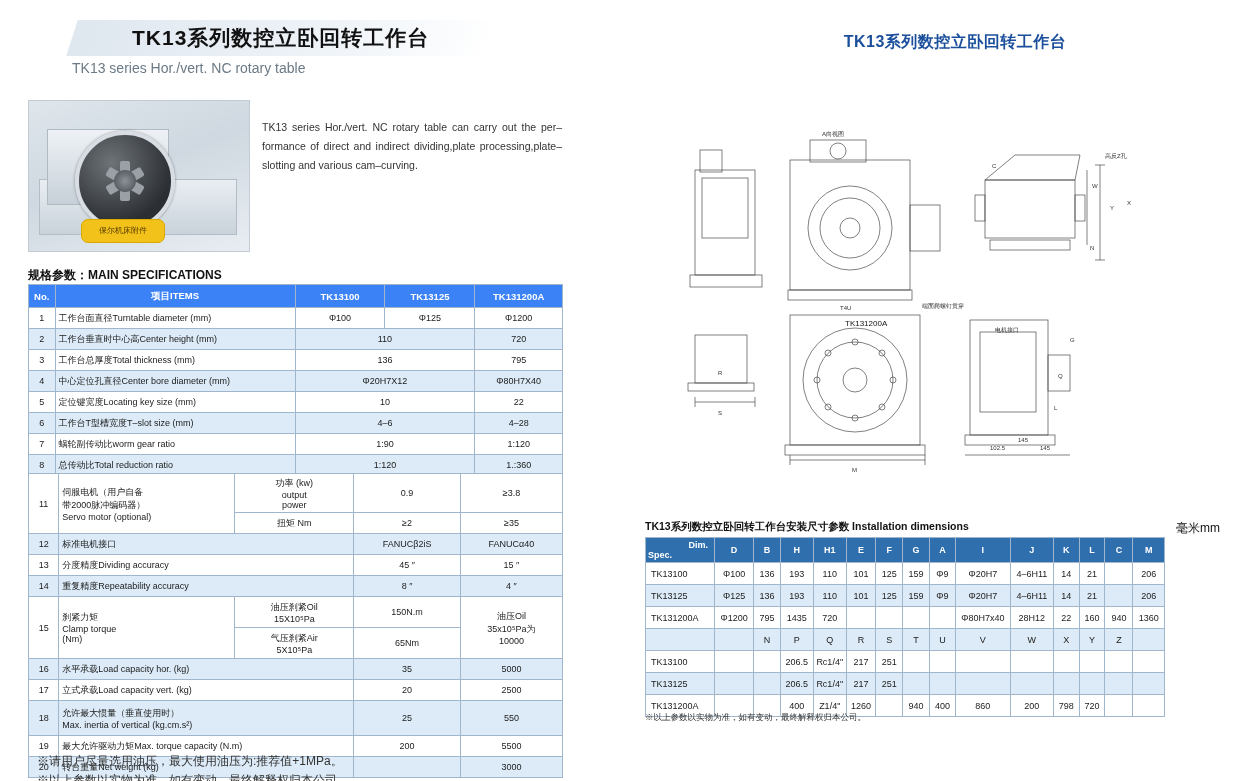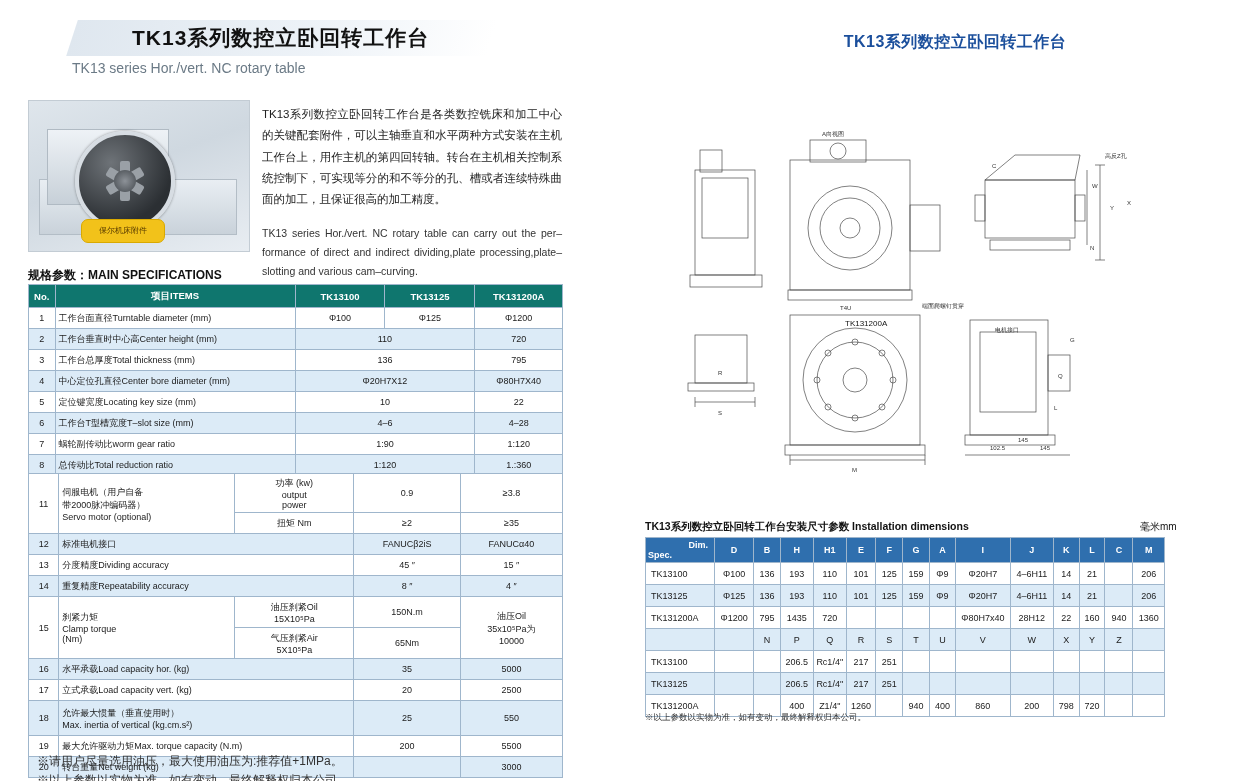--- a/index.html
+++ b/index.html
@@ -84,40 +84,40 @@
     font-size:9px;
   }
   .spec td,.spec th{
     border:1px solid #9fb6cc;
     padding:2px 3px;
     text-align:center;
     vertical-align:middle;
     height:16px;
   }
   .spec thead th{
-    background:#0f766e;color:#fff;font-weight:bold;height:18px;font-size:9.5px;
+    background:#3b82f6;color:#fff;font-weight:bold;height:18px;font-size:9.5px;
   }
   .spec td.item{text-align:left;}
   .spec tr.alt td{background:#ddecf7;}
   .spec tr td{background:#ffffff;}
   .spec tr.alt td{background:#dcebf7;}
   .notes{
     position:absolute;left:37px;top:752px;font-size:12px;line-height:1.55;color:#333;
   }
 
   
   .drawing{
     position:absolute;left:640px;top:110px;width:585px;height:400px;
   }
   .drawing svg{display:block;}
   .dwg-caption{
     position:absolute;left:645px;top:520px;font-size:10.5px;color:#111;font-weight:bold;
   }
   .dwg-unit{
-    position:absolute;left:1140px;top:520px;font-size:10px;color:#111;}
+    position:absolute;left:1176px;top:520px;font-size:12px;color:#111;}
   
   .dim{
     position:absolute;left:645px;top:537px;width:520px;font-size:9px;
   }
   .dim td,.dim th{
     border:1px solid #9fb6cc;padding:2px 2px;text-align:center;height:17px;
   }
   .dim thead th{background:#2f6fae;color:#fff;font-weight:bold;}
   .dim tbody tr.alt td{background:#dcebf7;}
   .dim tbody tr td{background:#fff;}
@@ -147,21 +147,20 @@
   <div class="faceplate">
     <div class="jaw"></div>
     <div class="jaw j2"></div>
     <div class="jaw j3"></div>
     <div class="hub"></div>
   </div>
   <div class="badge">保尔机床附件</div>
 </div>
 
 <div class="intro">
-  <div>TK13系列数控立卧回转工作台是各类数控铣床和加工中心的关键配套附件，可以主轴垂直和水平两种方式安装在主机工作台上，用作主机的第四回转轴。转台在主机相关控制系统控制下，可实现等分的和不等分的孔、槽或者连续特殊曲面的加工，且保证很高的加工精度。</div>
   <div class="en">TK13 series Hor./vert. NC rotary table can carry out the per–formance of direct and indirect dividing,plate processing,plate–slotting and various cam–curving.</div>
 </div>
 
 <div class="spec-title">规格参数：MAIN SPECIFICATIONS</div>
 
 <table class="spec">
   <thead>
     <tr>
       <th style="width:20px">No.</th>
       <th style="width:255px">项目ITEMS</th>

